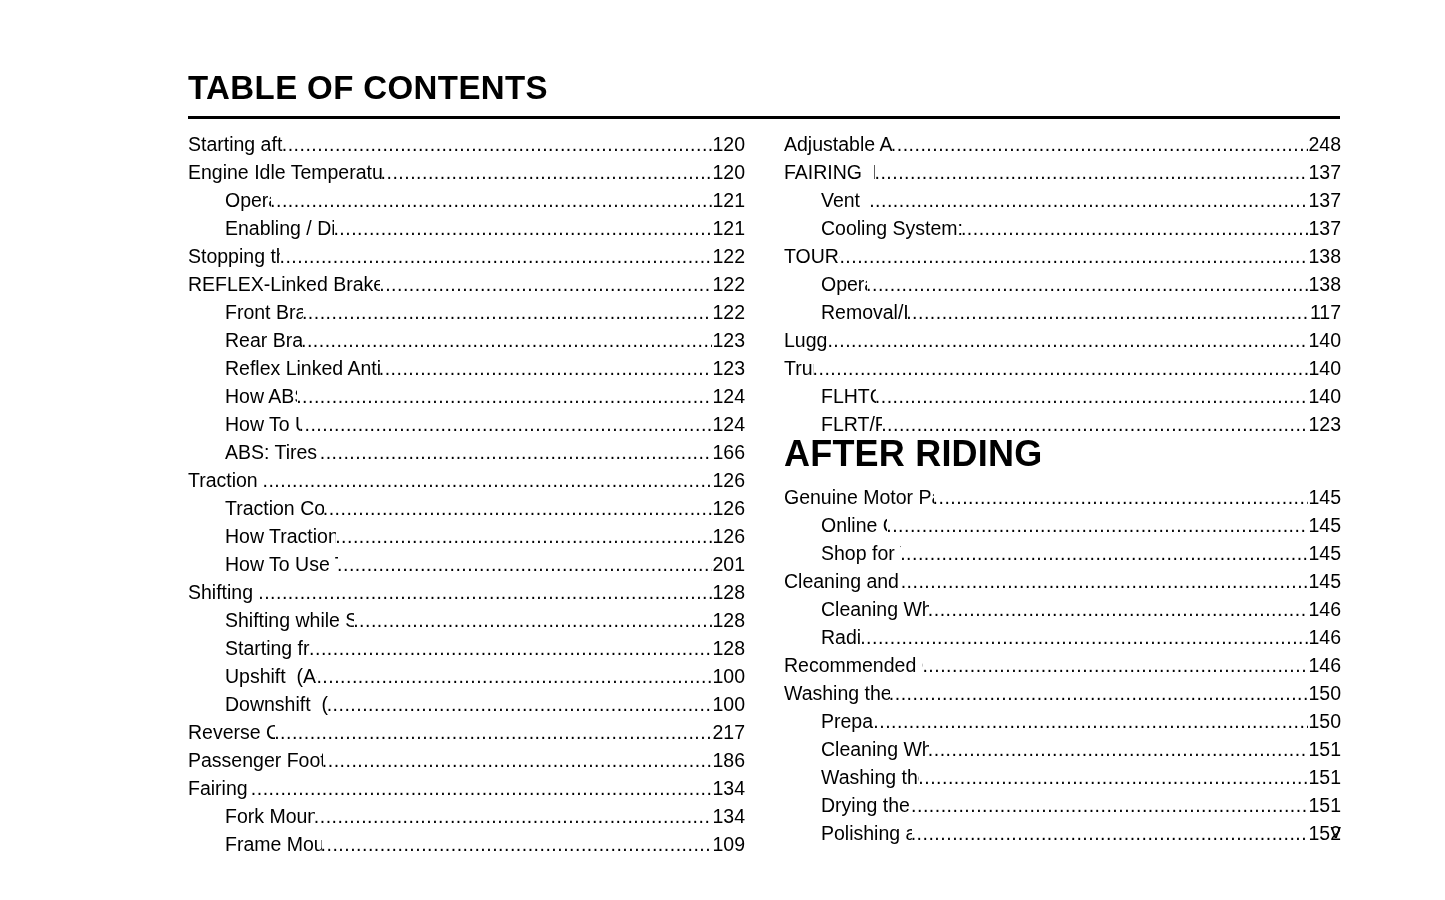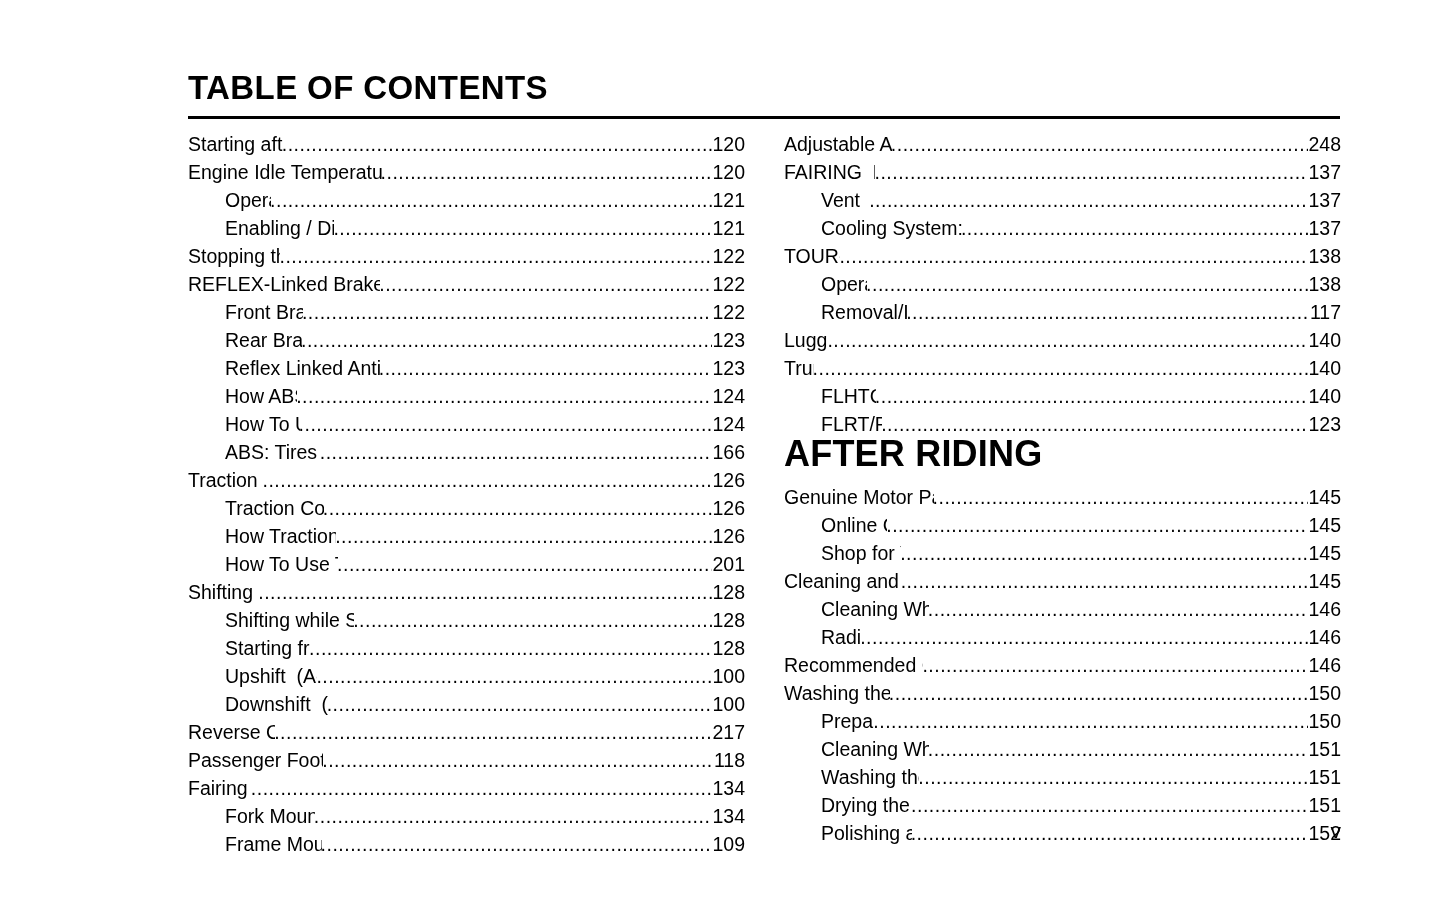--- a/index.html
+++ b/index.html
@@ -222,21 +222,21 @@
           <span class="toc-page">100</span>
         </div>
         <div class="toc-entry level-1">
           <span class="toc-label">Reverse Operation</span>
           <span class="toc-dots">...........................................................................................................................................</span>
           <span class="toc-page">217</span>
         </div>
         <div class="toc-entry level-1">
           <span class="toc-label">Passenger Footboards/Footrests</span>
           <span class="toc-dots">...........................................................................................................................................</span>
-          <span class="toc-page">118</span>
+          <span class="toc-page">186</span>
         </div>
         <div class="toc-entry level-1">
           <span class="toc-label">Fairing Vents</span>
           <span class="toc-dots">...........................................................................................................................................</span>
           <span class="toc-page">134</span>
         </div>
         <div class="toc-entry level-2">
           <span class="toc-label">Fork Mounted Fairing</span>
           <span class="toc-dots">...........................................................................................................................................</span>
           <span class="toc-page">134</span>

